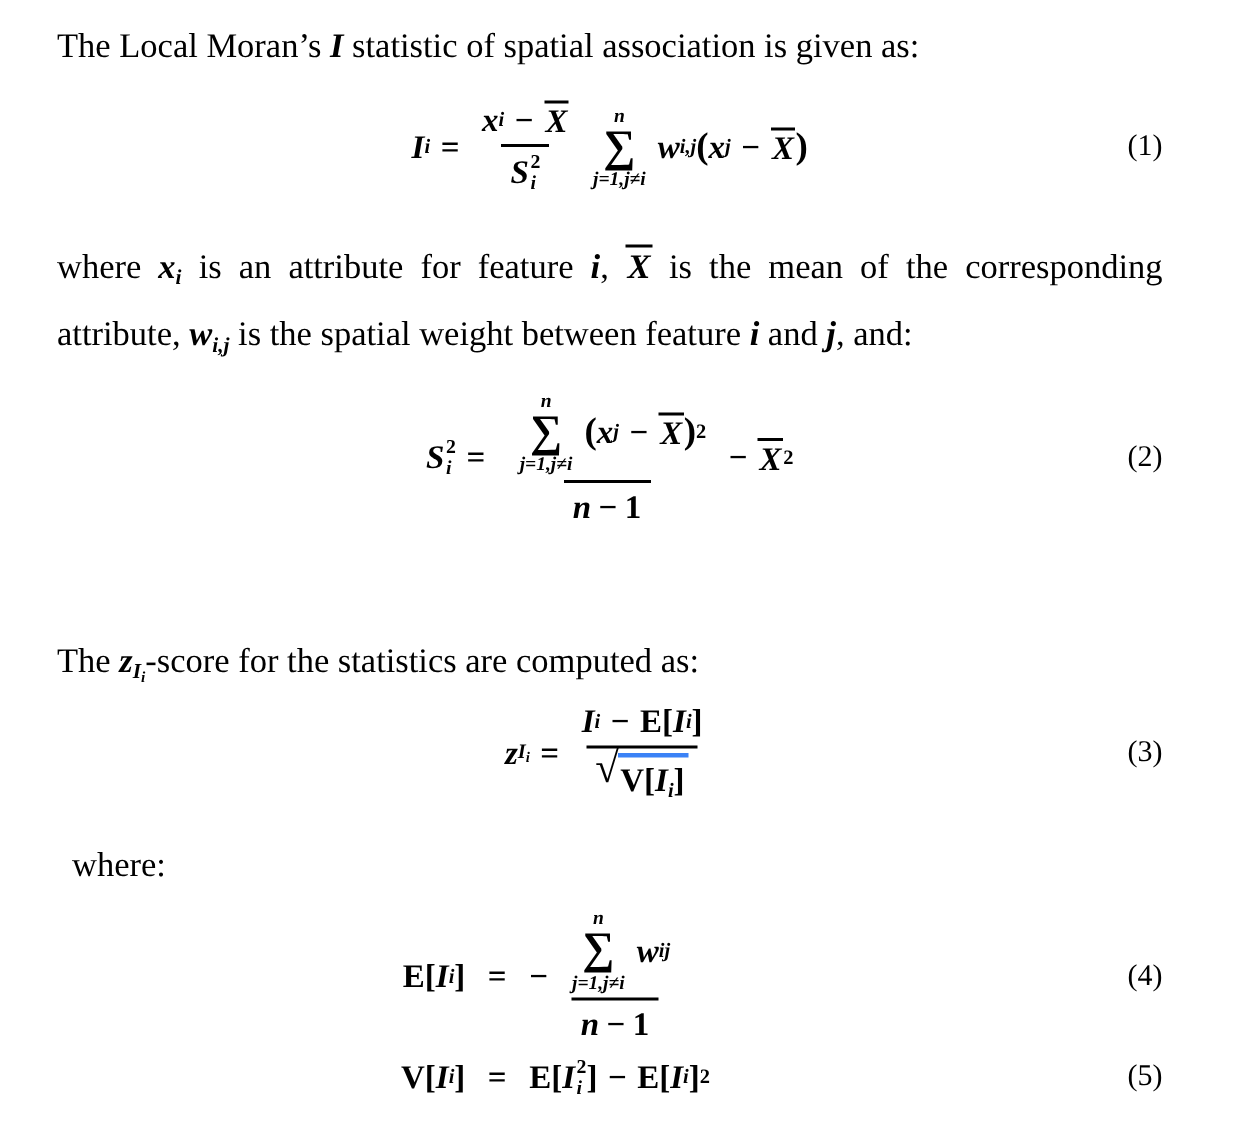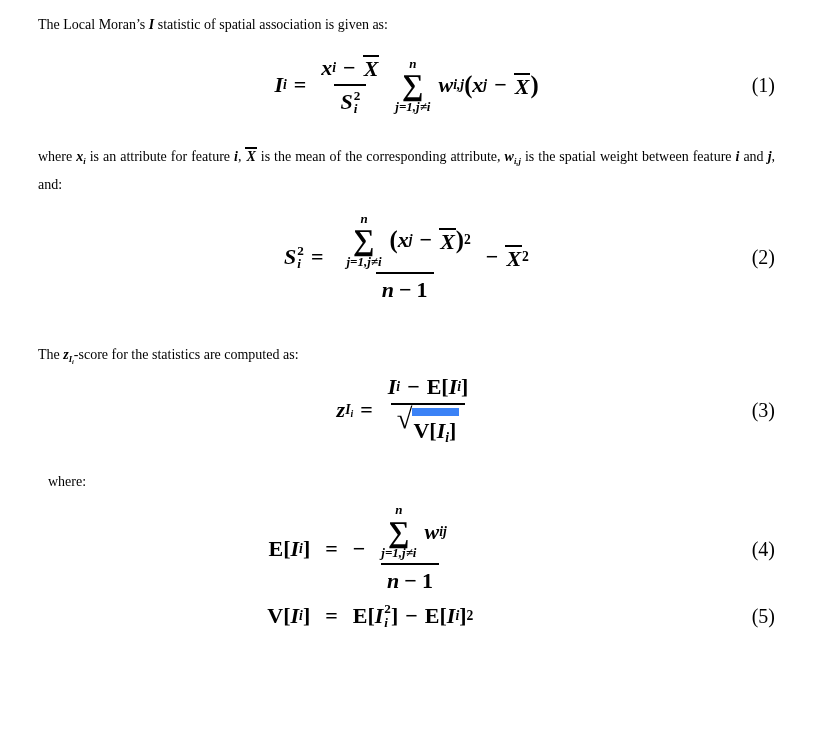--- a/index.html
+++ b/index.html
@@ -4,21 +4,21 @@
 <style>
   html,body { margin:0; padding:0; }
   body {
     width:826px; height:755px; overflow:hidden;
     background:#ffffff; color:#000000;
     font-family:"Liberation Serif", serif;
   }
   .doc { padding:13px 51px 0 38px; position:relative; }
 
   
-  .para { font-size:14px; margin:0; line-height:1.4; }
+  .para { font-size:23px; margin:0; line-height:1.4; }
   .para.justify { text-align:justify; line-height:1.95; }
 
   
   .m  { font-style:italic; font-weight:bold; font-family:"Liberation Serif", serif; }
   .mr { font-style:normal; font-weight:bold; font-family:"Liberation Serif", serif; }
   .sub  { font-size:0.62em; vertical-align:-0.32em; }
   .sub2 { font-size:0.72em; vertical-align:-0.28em; }
   .sup  { font-size:0.62em; vertical-align:0.55em; }
   .ovl  { display:inline-block; border-top:2px solid currentColor; line-height:1.02; padding:1px 1px 0 1px; }
   .op   { margin:0 7px; }
@@ -42,29 +42,29 @@
   .bigsum .sigma { font-size:30px; line-height:0.95; font-style:normal; font-weight:bold; }
 
   
   .stk { display:inline-flex; flex-direction:column; align-items:flex-start;
          font-size:0.60em; line-height:1.05; vertical-align:-0.45em; margin-left:1px; }
   .stk span { display:block; }
 
   
   .sqrt { display:inline-flex; align-items:flex-start; }
   .sqrt .radical  { line-height:1; font-size:1.3em; font-weight:bold; transform:translateY(-3px); }
-  .sqrt .radicand { border-top:8px solid #3b82f6; padding:2px 3px 0 1px; }
+  .sqrt .radicand { border-top:3px solid #3b82f6; padding:2px 3px 0 1px; }
 
   
   .p-intro   { margin-top:2px; }
   .eq-1      { margin-top:20px; }
   .p-defs    { margin-top:27px; }
   .eq-2      { margin-top:14px; }
   .p-nnote   { margin-top:20px; }
-  .p-zintro  { margin-top:42px; }
+  .p-zintro  { margin-top:74px; }
   .eq-3      { margin-top:8px; }
   .p-where2  { margin-top:25px; margin-left:10px; }
   .eq45      { margin-top:12px; }
   .arow + .arow { margin-top:8px; }
   .acell { display:inline-flex; align-items:center; }
   .alhs  { width:120px; justify-content:flex-end; }
   .aeq   { margin:0 15px; }
   .arhs  { width:270px; justify-content:flex-start; }
 </style>
 </head>

